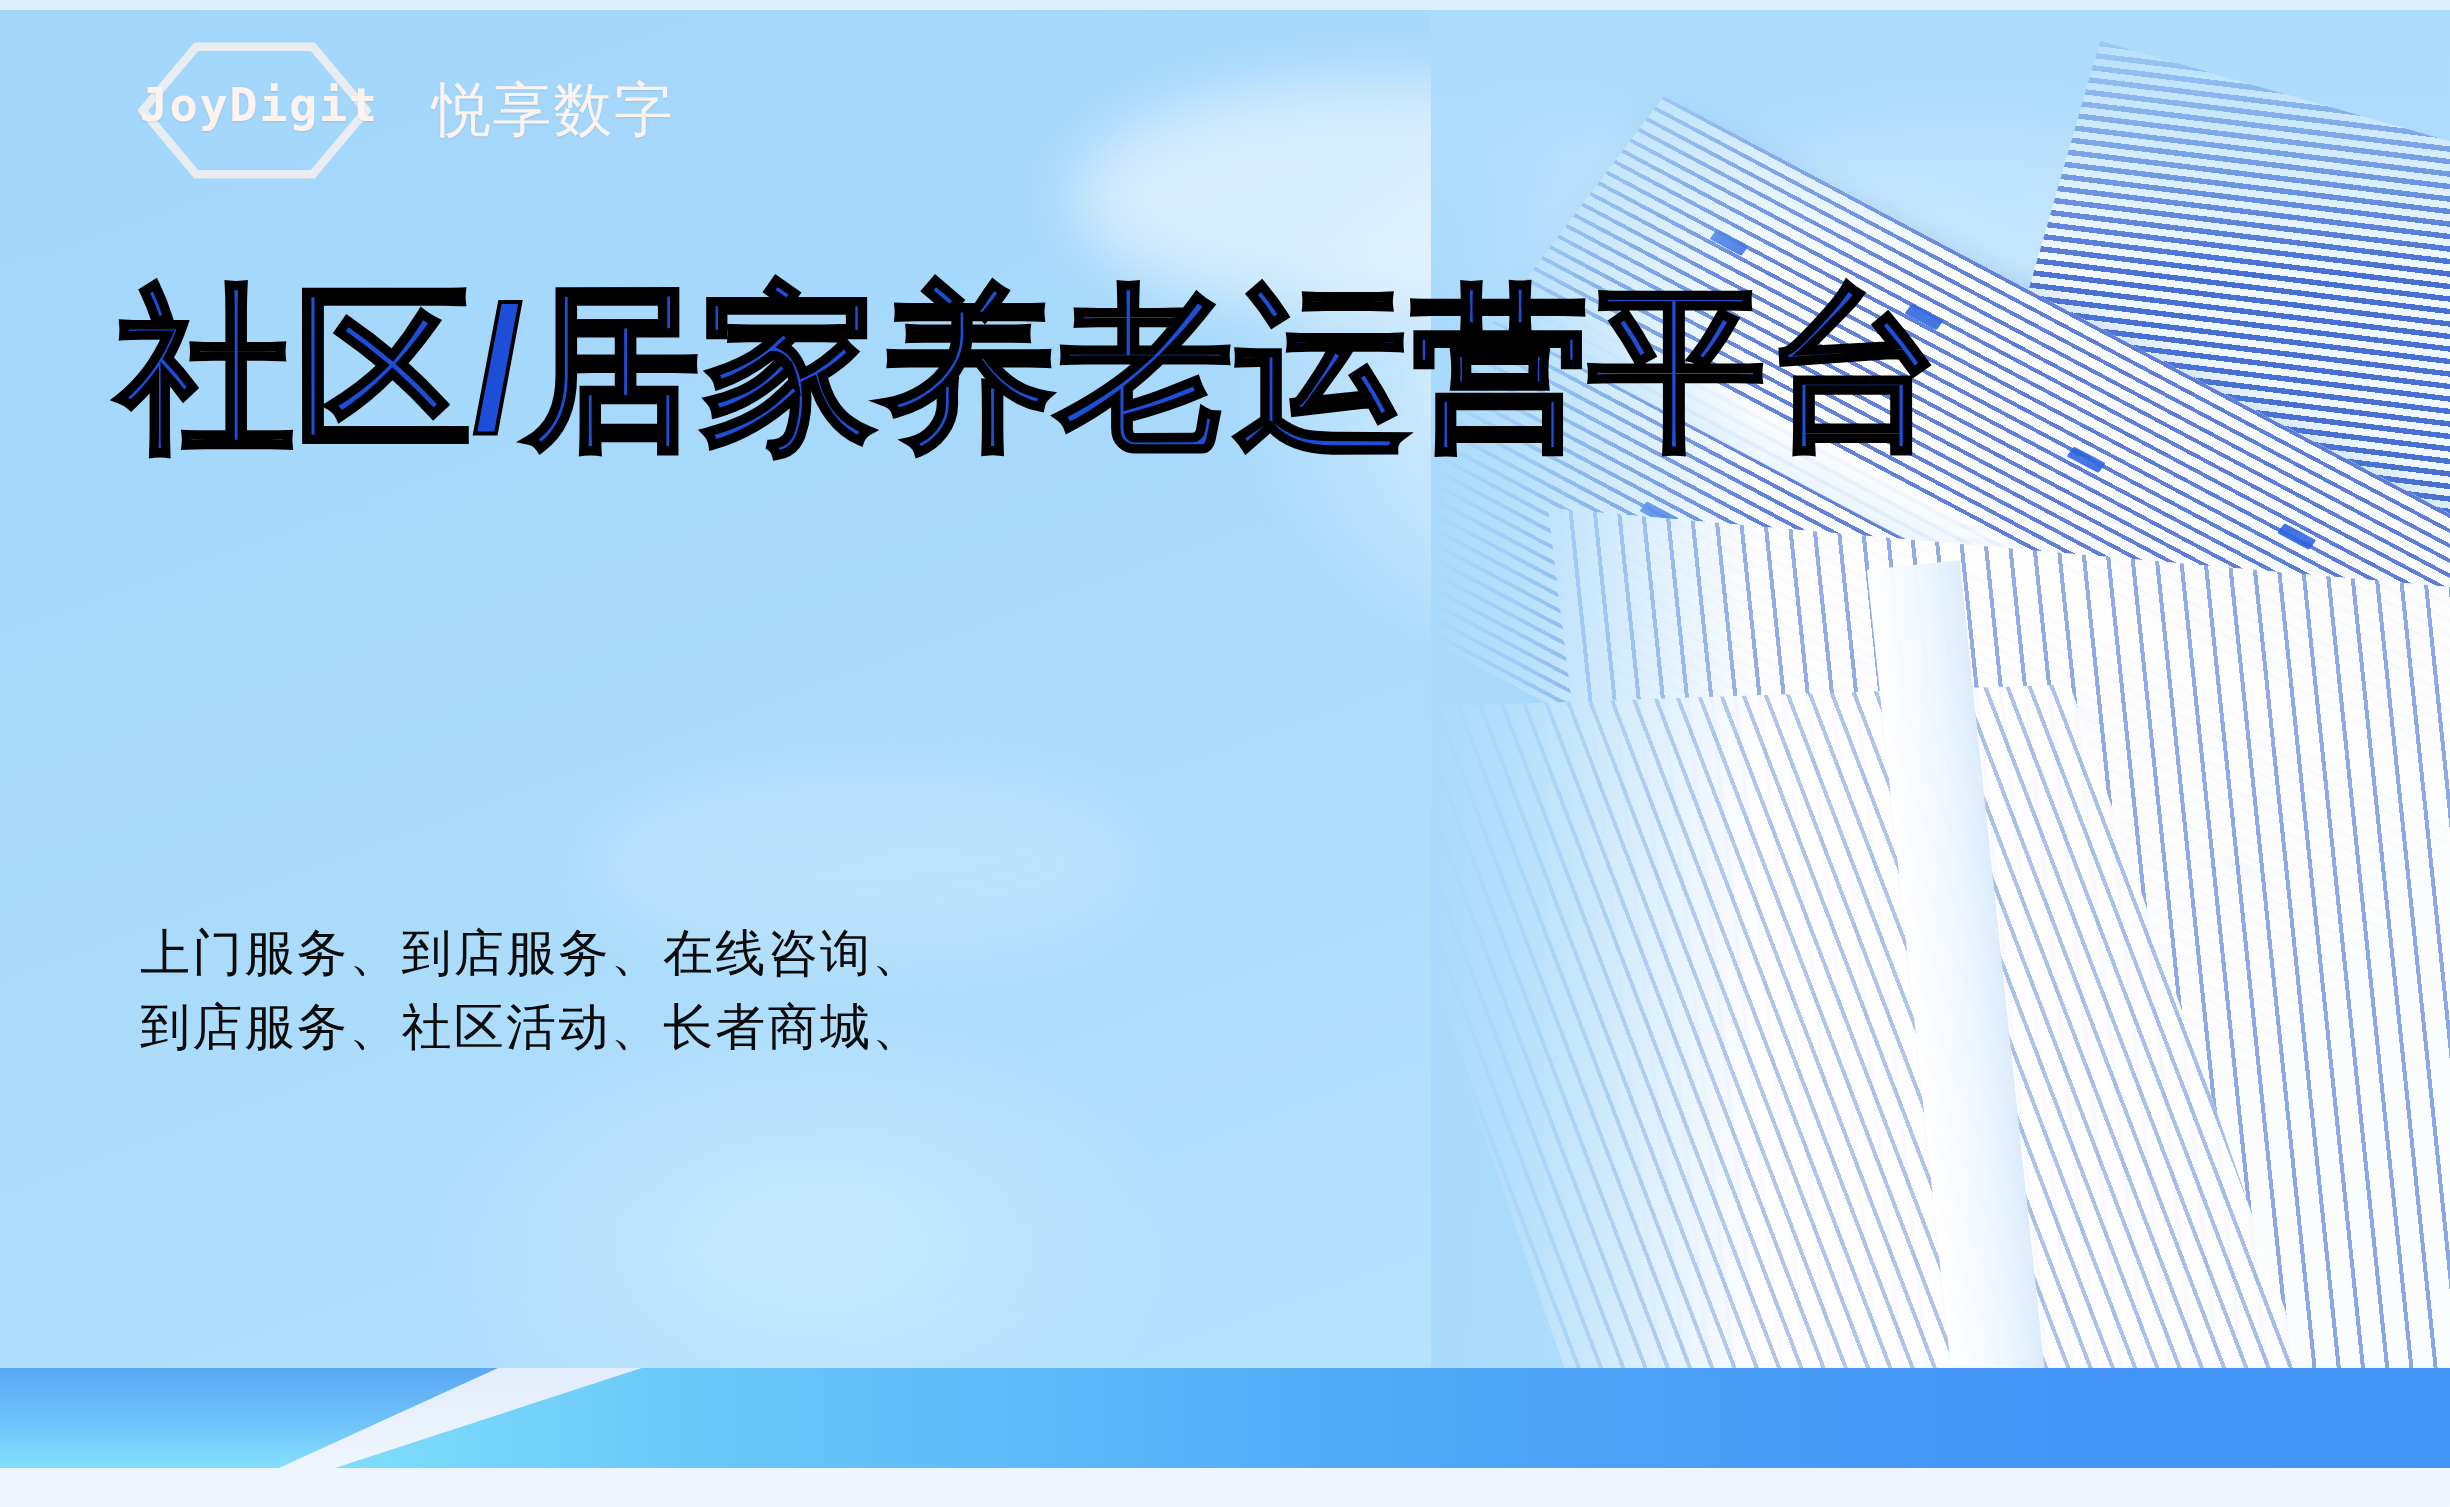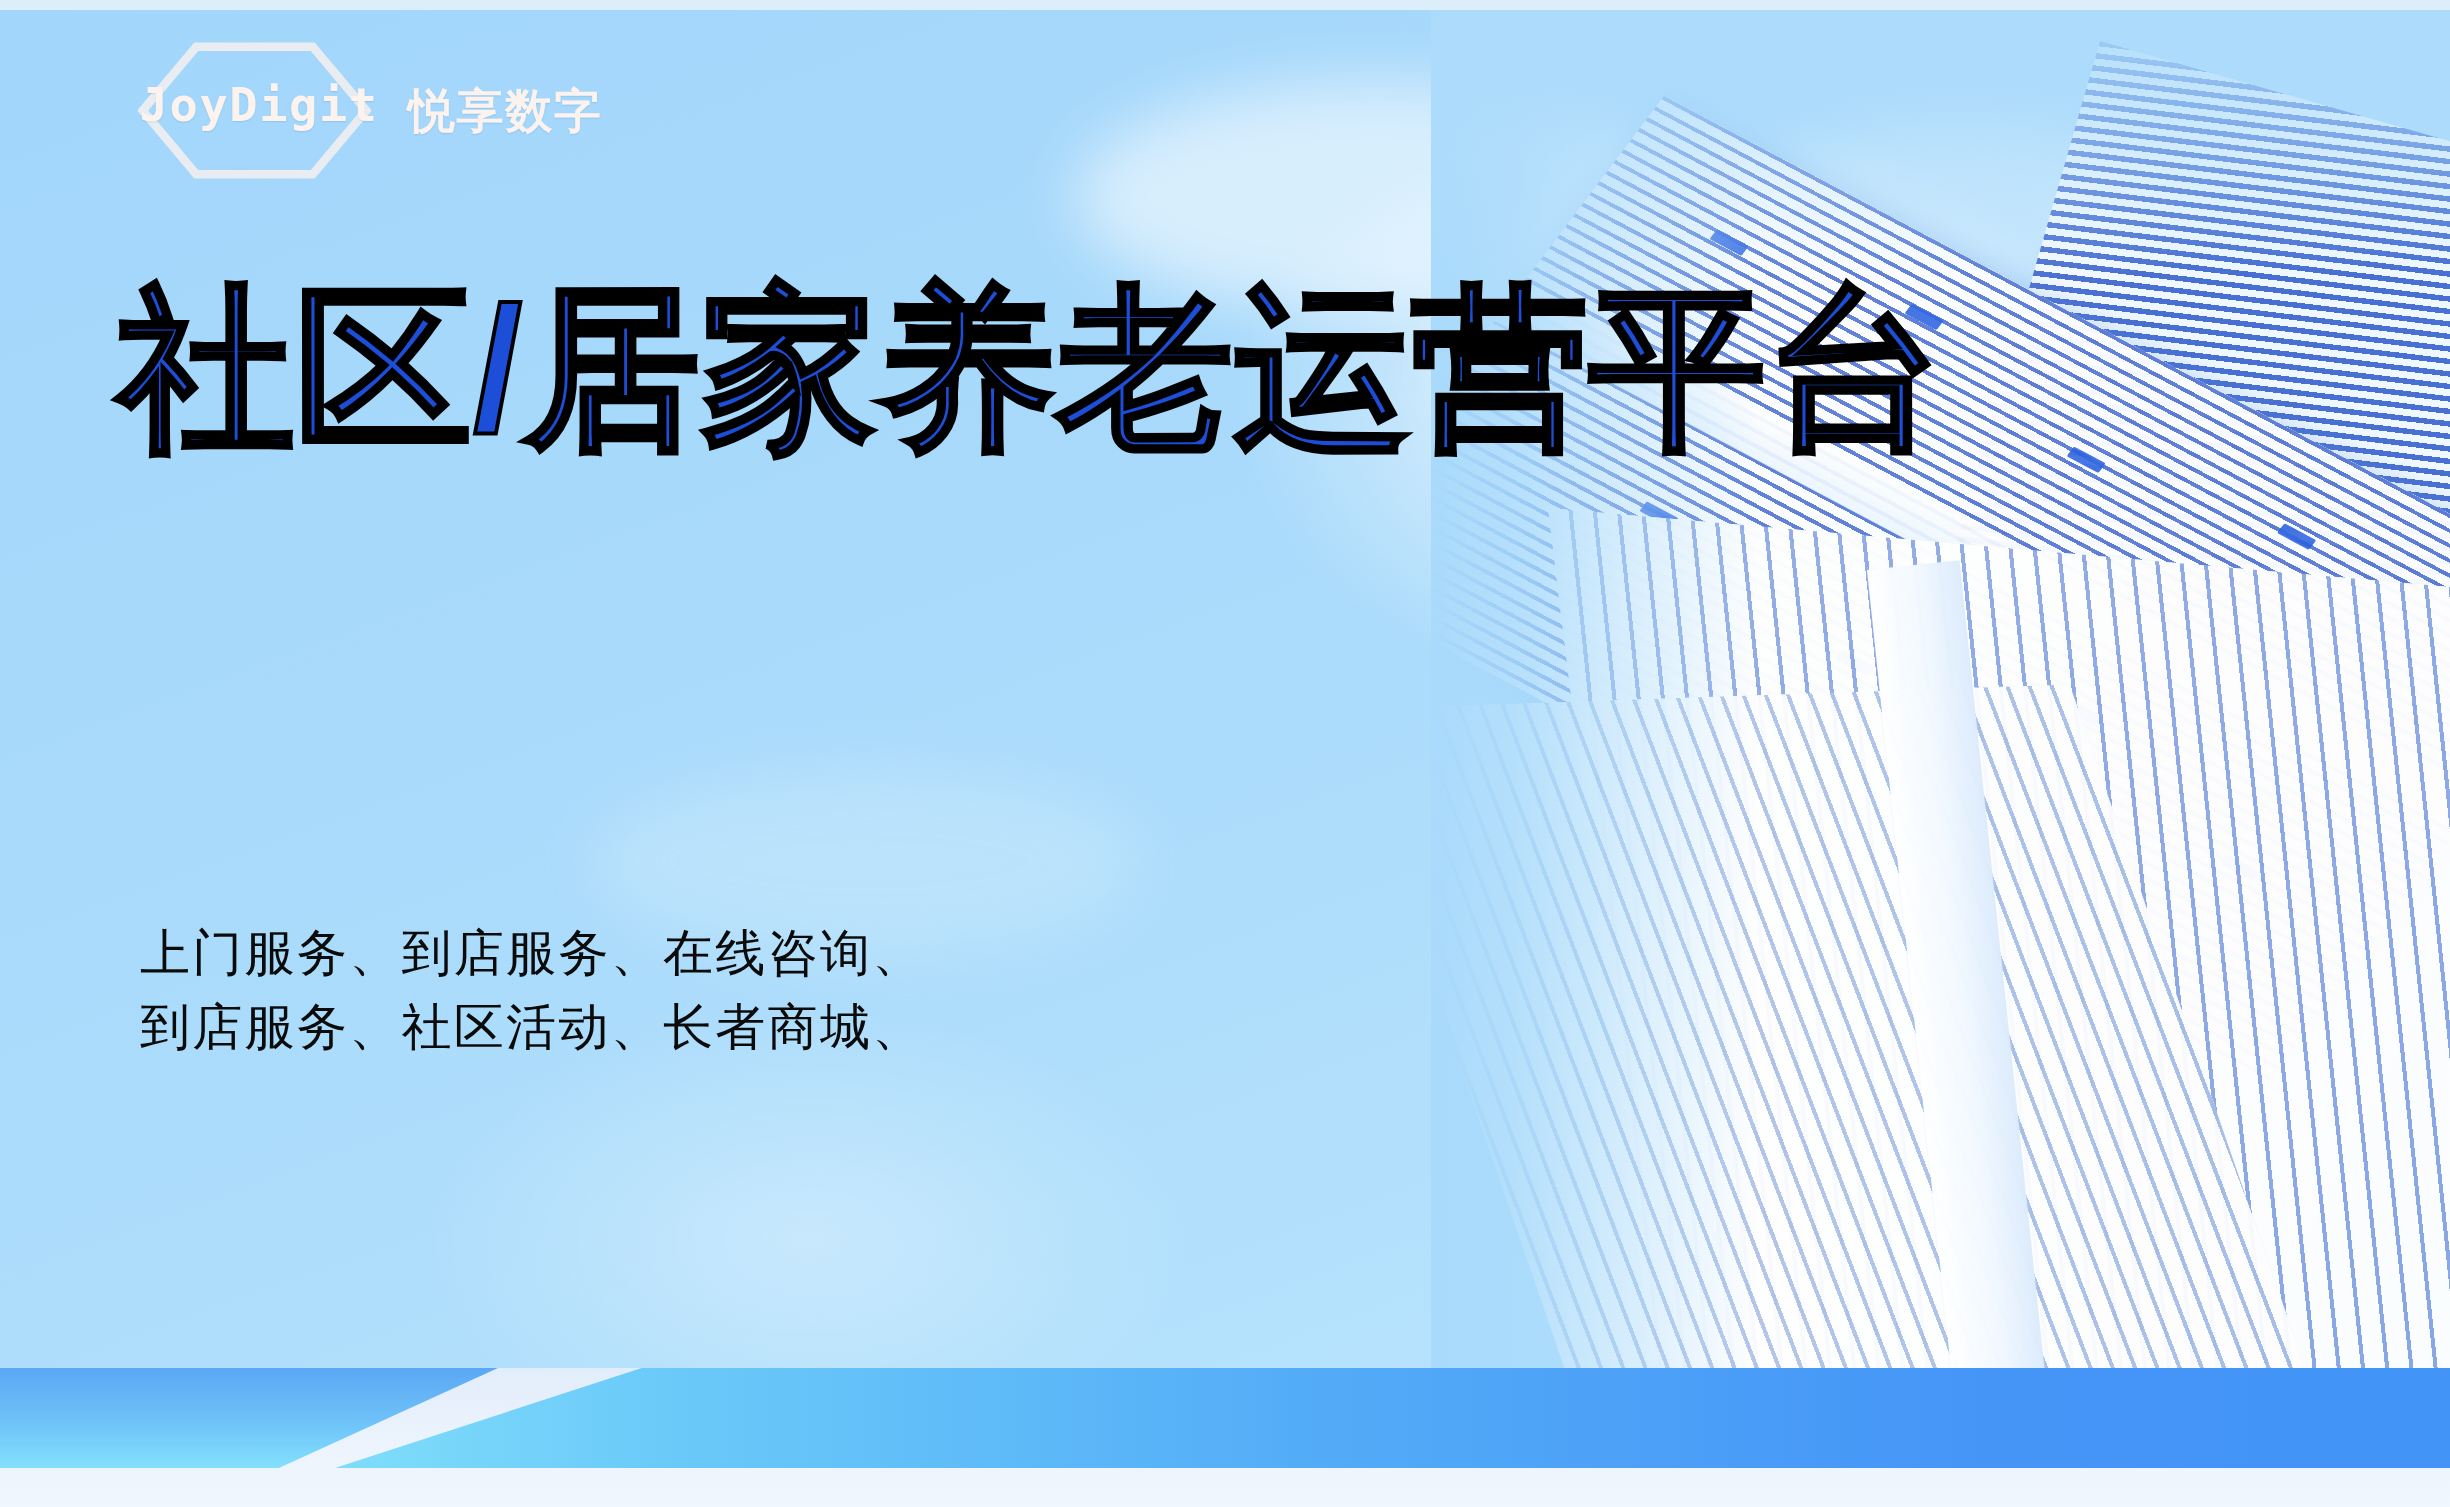--- a/index.html
+++ b/index.html
@@ -112,34 +112,34 @@
   }
   .photo-fade-top{
     position:absolute;left:0;right:0;top:0;height:265px;
     background:linear-gradient(180deg,rgba(172,219,251,.95) 0%,rgba(178,222,252,.45) 55%,rgba(178,222,252,0) 100%);
     z-index:5;
   }
 
   
   .logo{
     position:absolute; left:138px; top:67px; z-index:20;
-    display:flex; align-items:center; gap:4px;
+    display:flex; align-items:center; gap:28px;
   }
   .logo-mark{position:relative; width:163px; height:87px;}
   .logo-mark svg{position:absolute;left:0;top:-25px;}
   .logo-word{
     position:absolute; left:1.6px; top:14px;
     font-family:"DejaVu Sans Mono","Liberation Mono",monospace;
     font-weight:700; font-size:47px; letter-spacing:1.6px;
     color:#FDF3EE; line-height:1;
     text-shadow:0 0.8px 1.6px rgba(60,110,170,.18);
     white-space:nowrap;
   }
   .logo-cn{
-    font-size:47px; font-weight:700; color:#FDF3EE;
+    font-size:59px; font-weight:400; color:#FDF3EE;
     letter-spacing:1.6px; line-height:1; white-space:nowrap;
     margin-left:103px;
     text-shadow:0 0.8px 1.6px rgba(60,110,170,.18);
   }
 
   
   .headline{
     position:absolute; left:118px; top:274px; z-index:20;
     font-size:176px; line-height:1.08; font-weight:900;
     color:#1d4ed8; letter-spacing:1.6px; white-space:nowrap;

